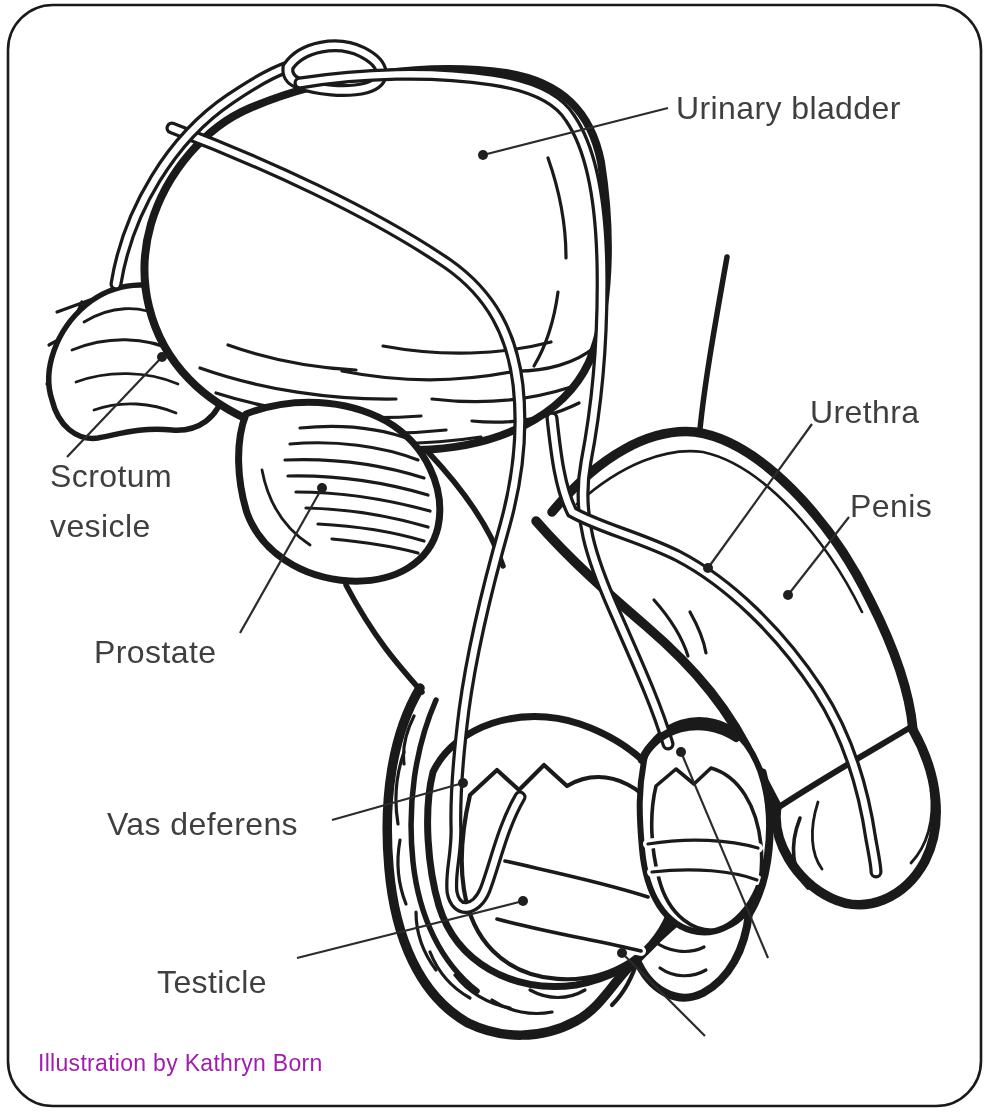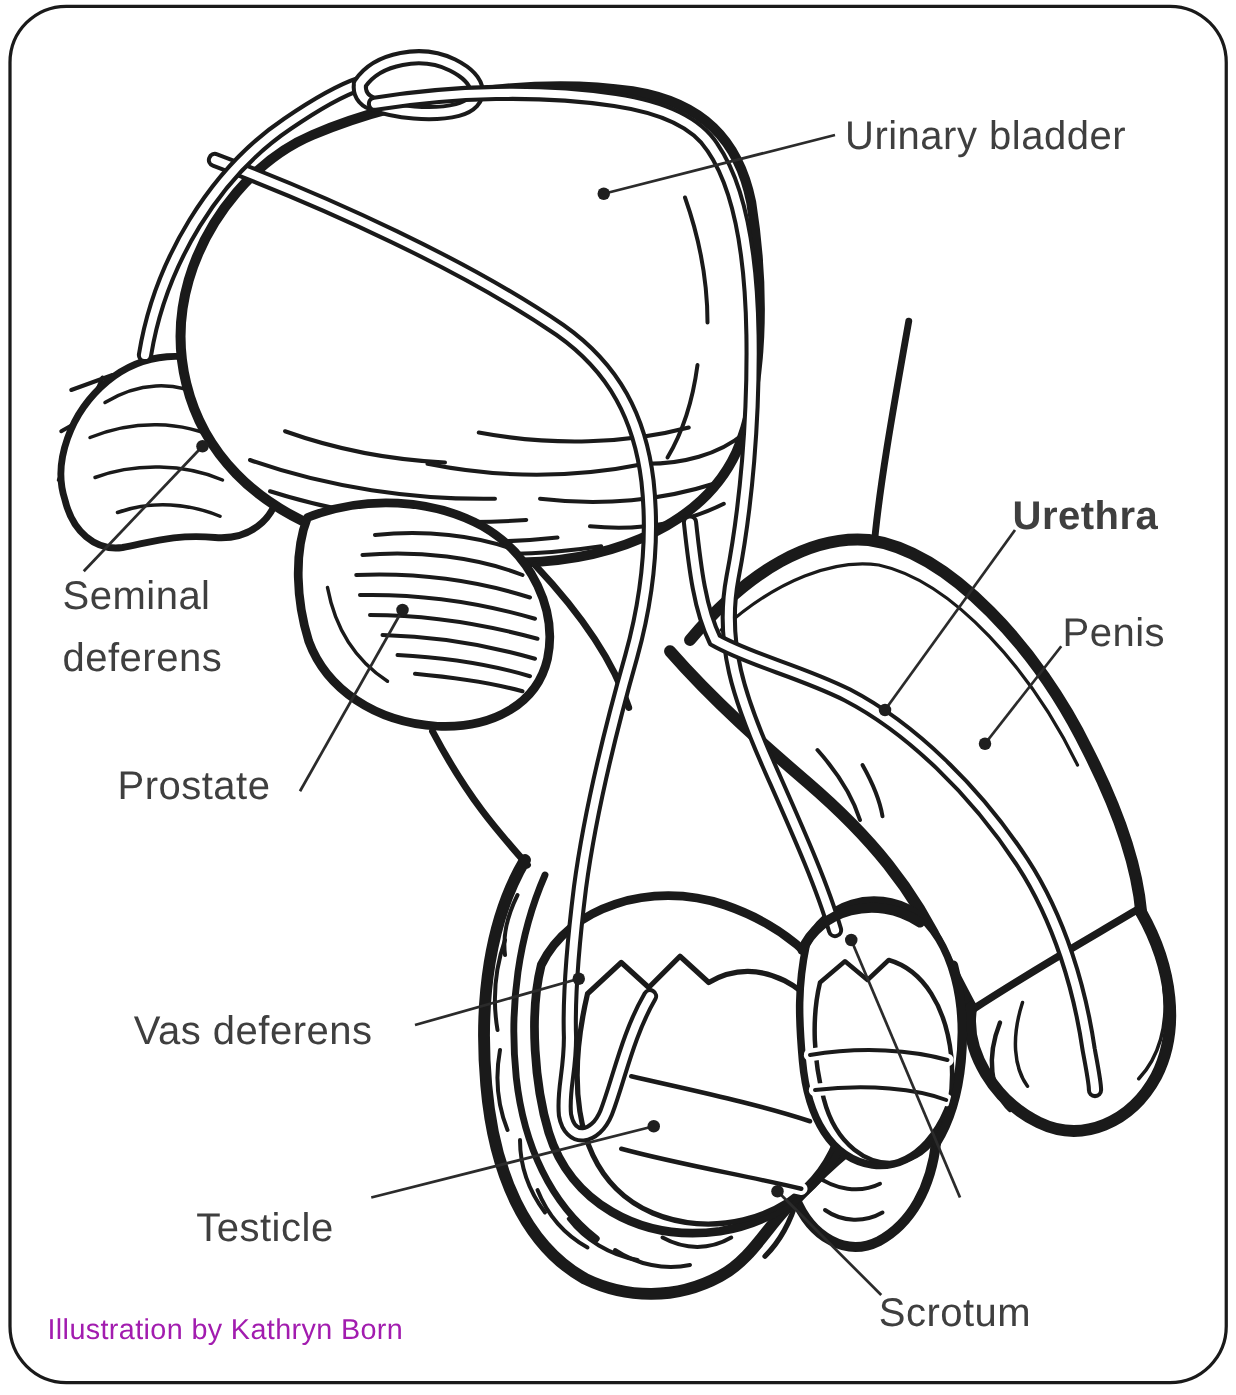--- a/index.html
+++ b/index.html
@@ -14,24 +14,24 @@
   .fw{fill:#ffffff;}
   .tube-k{stroke:#1a1a1a;stroke-width:13;fill:none;stroke-linecap:round;}
   .tube-w{stroke:#ffffff;stroke-width:6.5;fill:none;stroke-linecap:round;}
   .ko{stroke:#ffffff;stroke-width:10;fill:none;stroke-linecap:round;}
   .leader{stroke:#2b2b2b;stroke-width:2.2;fill:none;}
   .ldot{fill:#1f1f1f;}
   
   .lbl{position:absolute;color:#3f3f3f;font-size:32px;font-weight:300;
        letter-spacing:.4px;line-height:1.55;white-space:nowrap;}
   #lbl-urinary-bladder{left:676px;top:84px;}
-  #lbl-urethra{left:810px;top:388px;font-weight:bold;}
+  #lbl-urethra{left:810px;top:388px;}
   #lbl-penis{left:850px;top:482px;}
   #lbl-seminal-vesicle{left:50px;top:452px;width:170px;white-space:normal;}
-  #lbl-prostate{left:94px;top:604px;}
+  #lbl-prostate{left:94px;top:628px;}
   #lbl-vas-deferens{left:107px;top:800px;}
   #lbl-testicle{left:157px;top:936px;margin-top:22px;}
   #lbl-epididymis{left:764px;top:946px;}
   #lbl-scrotum{left:703px;top:1026px;}
   .credit{position:absolute;left:38px;top:1050px;color:#a21caf;font-size:23px;
           font-weight:300;letter-spacing:.3px;white-space:nowrap;}
 </style>
 </head>
 <body>
 
@@ -225,19 +225,18 @@
   </g>
   <g>
     <line class="leader" x1="622" y1="953" x2="705" y2="1036"></line>
         <circle class="ldot" cx="622" cy="953" r="5"></circle>
   </g>
 </svg>
 
   <div class="lbl" id="lbl-urinary-bladder">Urinary bladder</div>
   <div class="lbl" id="lbl-urethra">Urethra</div>
   <div class="lbl" id="lbl-penis">Penis</div>
-  <div class="lbl" id="lbl-seminal-vesicle">Seminal deferens</div>
+  <div class="lbl" id="lbl-seminal-vesicle">Scrotum vesicle</div>
   <div class="lbl" id="lbl-prostate">Prostate</div>
   <div class="lbl" id="lbl-vas-deferens">Vas deferens</div>
   <div class="lbl" id="lbl-testicle">Testicle</div>
-  <div class="lbl" id="lbl-scrotum">Scrotum</div>
   <div class="credit">Illustration by Kathryn Born</div>
 </div>
 
 </body></html>

